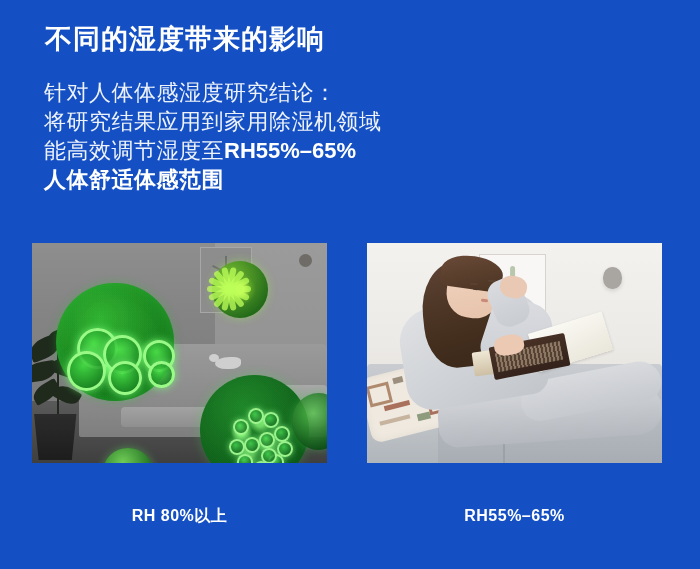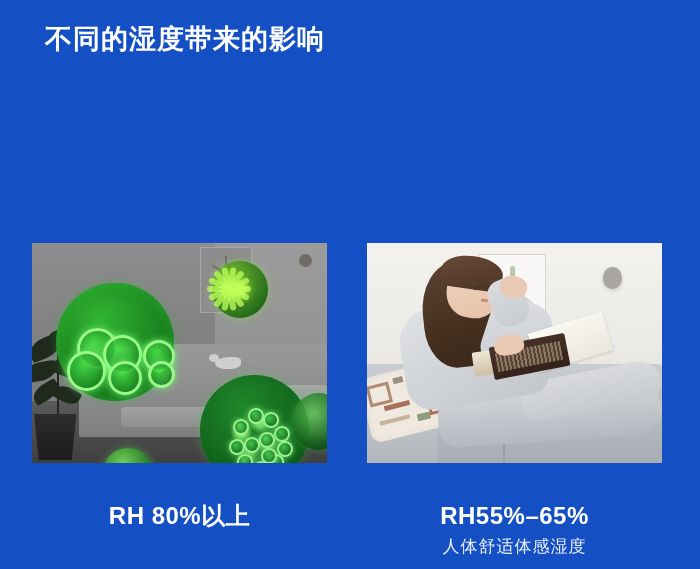--- a/index.html
+++ b/index.html
@@ -318,35 +318,41 @@
   .w-hand{
     position:absolute;left:43%;top:42%;width:10%;height:9%;
     background:#ecc9b2;border-radius:45% 45% 40% 40%;transform:rotate(-10deg);
   }
 
   
   .cap{position:absolute;text-align:center;}
   #cap-left{left:32px;top:498px;width:295px;}
   #cap-right{left:367px;top:498px;width:295px;}
   .cap-title{
-    font-size:24px;font-weight:bold;color:#ffffff;
+    font-size:16px;font-weight:bold;color:#ffffff;
     letter-spacing:0.5px;line-height:28px;
   }
   .cap-sub{
     margin-top:5px;font-size:17px;color:#e7eefa;
     letter-spacing:1px;line-height:23px;font-weight:normal;
   }
 </style>
 </head>
 <body>
 
 <div class="stage">
 
   <div class="title">不同的湿度带来的影响</div>
 
+  <div class="body-text">
+    <div class="body-line">针对人体体感湿度研究结论：</div>
+    <div class="body-line">将研究结果应用到家用除湿机领域</div>
+    <div class="body-line"><span>能高效调节湿度至</span><span class="em">RH55%–65%</span></div>
+    <div class="body-line bold">人体舒适体感范围</div>
+  </div>
 
   <div class="photo" id="photo-left">
     <div class="ph-layer">
       <div class="lwall"></div>
       <div class="lwall-right"></div>
       <div class="lfloor"></div>
 
       <div class="lframe">
         <div class="twig"></div>
       </div>
@@ -462,16 +468,15 @@
       <div class="w-hand"></div>
     </div>
   </div>
 
   <div class="cap" id="cap-left">
     <div class="cap-title">RH 80%以上</div>
   </div>
 
   <div class="cap" id="cap-right">
     <div class="cap-title">RH55%–65%</div>
-    <div class="cap-sub">人体舒适体感湿度</div>
   </div>
 
 </div>
 
 </body></html>

